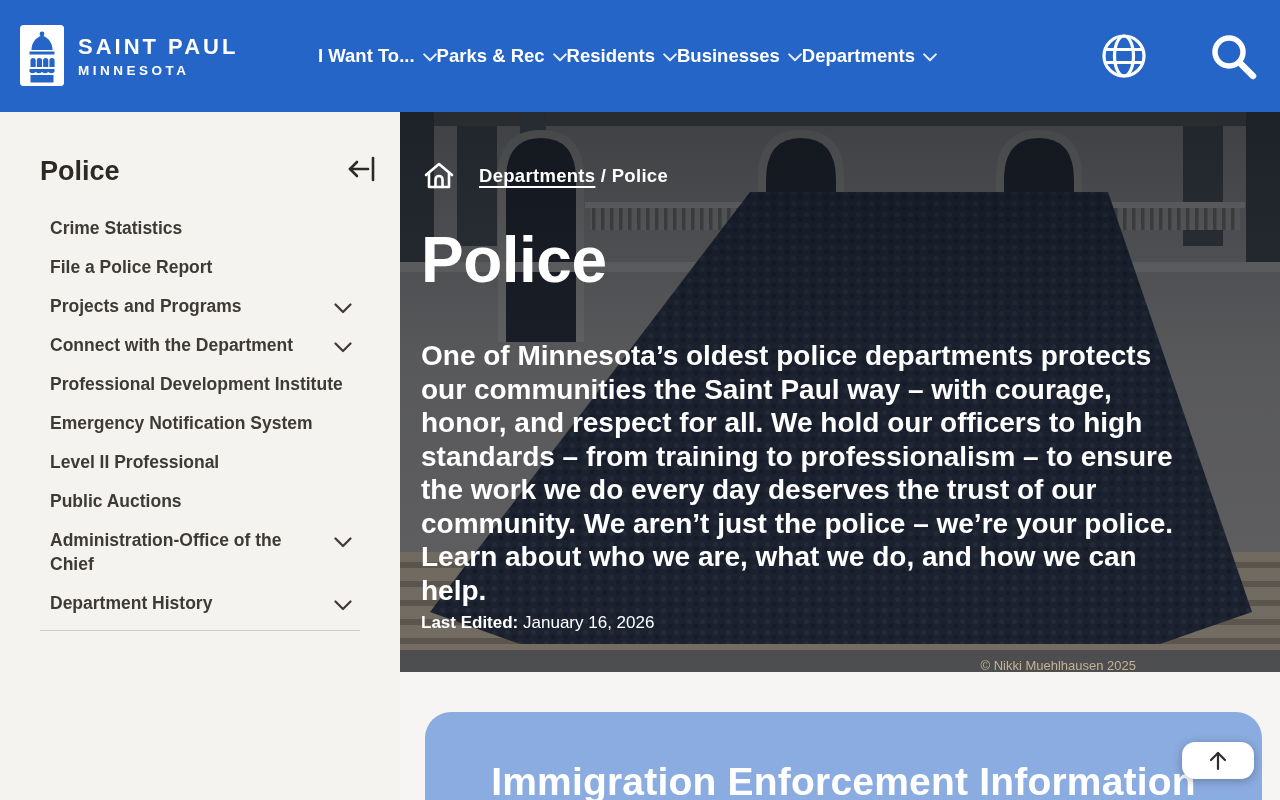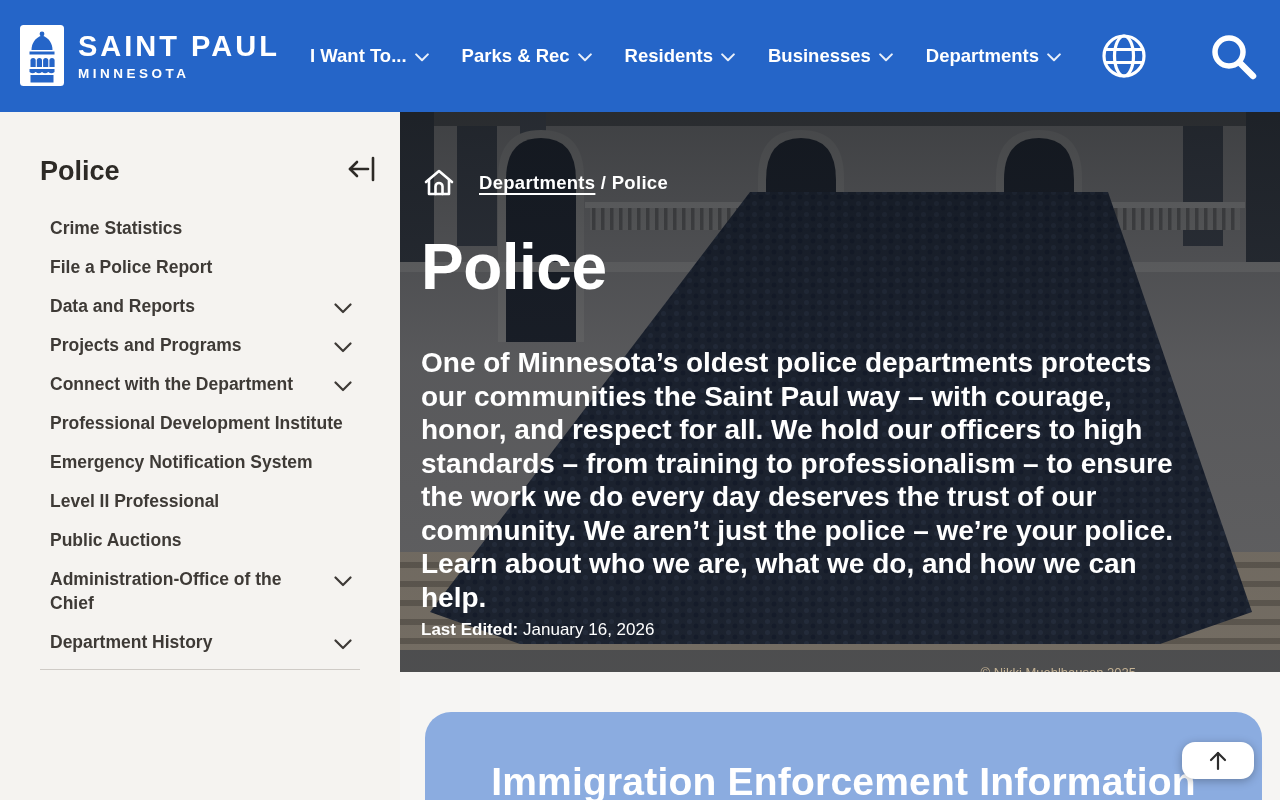--- a/index.html
+++ b/index.html
@@ -3,23 +3,23 @@
 <meta charset="utf-8">
 <style>
   * { margin:0; padding:0; box-sizing:border-box; }
   html,body { width:1280px; height:800px; overflow:hidden; font-family:"Liberation Sans", sans-serif; background:#F6F5F3; }
 
   
   .header { position:absolute; left:0; top:0; width:1280px; height:112px; background:#2565C8; z-index:5; }
   .logo-wrap { position:absolute; left:20px; top:25px; display:flex; align-items:center; cursor:pointer; }
   .logo-badge { width:44px; height:61px; }
   .logo-text { margin-left:14px; color:#fff; }
-  .logo-line1 { font-size:29px; font-weight:bold; letter-spacing:3px; }
+  .logo-line1 { font-size:22px; font-weight:bold; letter-spacing:3px; }
   .logo-line2 { font-size:13.5px; font-weight:bold; letter-spacing:3.5px; margin-top:3px; }
-  .nav { position:absolute; left:310px; top:0; height:112px; display:flex; align-items:center; gap:33px; }
+  .nav { position:absolute; left:318px; top:0; height:112px; display:flex; align-items:center; }
   .nav-item { display:flex; align-items:center; gap:8px; color:#fff; font-size:18.5px; font-weight:bold; cursor:pointer; white-space:nowrap; }
   .nav-item svg { margin-top:2px; opacity:.9; }
   .hdr-icon { position:absolute; top:32px; cursor:pointer; }
   .hdr-globe { left:1100px; }
   .hdr-search { left:1208px; }
 
   
   .sidebar { position:absolute; left:0; top:112px; width:400px; height:688px; background:#F5F3F0; }
   .side-head { display:flex; justify-content:space-between; align-items:center; padding:42px 24px 0 40px; }
   .side-title { font-size:27px; font-weight:bold; color:#2D2A26; }
@@ -32,21 +32,21 @@
   .side-divider { margin:0 40px 0 40px; border-top:1px solid #CFCBC6; width:320px; }
   .expand-row { display:flex; align-items:center; gap:10px; margin:17px 0 0 40px; }
   .toggle { width:37px; height:21px; border-radius:11px; background:#3A3733; position:relative; cursor:pointer; }
   .toggle .knob { position:absolute; left:3px; top:3px; width:15px; height:15px; border-radius:50%; background:#fff; }
   .expand-lbl { font-size:17.5px; font-weight:bold; color:#111; }
 
   
   .main { position:absolute; left:400px; top:112px; width:880px; height:688px; background:#F6F5F3; }
   .hero { position:absolute; left:0; top:0; width:880px; height:560px; overflow:hidden; }
   .hero svg.bg { position:absolute; left:0; top:0; width:880px; height:560px; }
-  .hero-content { position:absolute; left:0; top:15px; width:748px; height:560px; color:#fff; }
+  .hero-content { position:absolute; left:0; top:8px; width:748px; height:560px; color:#fff; }
   .breadcrumb { position:absolute; left:21px; top:38px; display:flex; align-items:center; gap:22px; }
   .crumb-text { font-size:18.5px; font-weight:bold; letter-spacing:.3px; }
   .crumb-link { text-decoration:underline; text-underline-offset:4px; text-decoration-thickness:2px; cursor:pointer; }
   .hero-title { position:absolute; left:21px; top:103px; font-size:64px; font-weight:bold; letter-spacing:-.5px; }
   .hero-desc { position:absolute; left:21px; top:219px; width:760px; font-size:28px; font-weight:bold; line-height:33.5px; }
   .last-edited { position:absolute; left:21px; top:493px; font-size:17px; }
   .last-edited b { font-weight:bold;margin-top:21px; }
   .photo-credit { position:absolute; right:12px; bottom:7px; font-size:13px; color:#C4B294; font-weight:normal; }
 
   
@@ -144,26 +144,20 @@
         </g>
       </svg>
     </div>
   </div>
   <div class="side-list">
       <div class="side-item">
         <span class="lbl">Crime Statistics</span>
       </div>
       <div class="side-item">
         <span class="lbl">File a Police Report</span>
-      </div>
-      <div class="side-item expandable">
-        <span class="lbl">Data and Reports</span>
-        <span class="chev"><svg width="18" height="11" viewBox="0 0 18 11">
-            <path d="M1.5 1.5 L9 9 L16.5 1.5" fill="none" stroke="#3E3A36" stroke-width="2.2" stroke-linecap="round" stroke-linejoin="round"></path>
-          </svg></span>
       </div>
       <div class="side-item expandable">
         <span class="lbl">Projects and Programs</span>
         <span class="chev"><svg width="18" height="11" viewBox="0 0 18 11">
             <path d="M1.5 1.5 L9 9 L16.5 1.5" fill="none" stroke="#3E3A36" stroke-width="2.2" stroke-linecap="round" stroke-linejoin="round"></path>
           </svg></span>
       </div>
       <div class="side-item expandable">
         <span class="lbl">Connect with the Department</span>
         <span class="chev"><svg width="18" height="11" viewBox="0 0 18 11">

